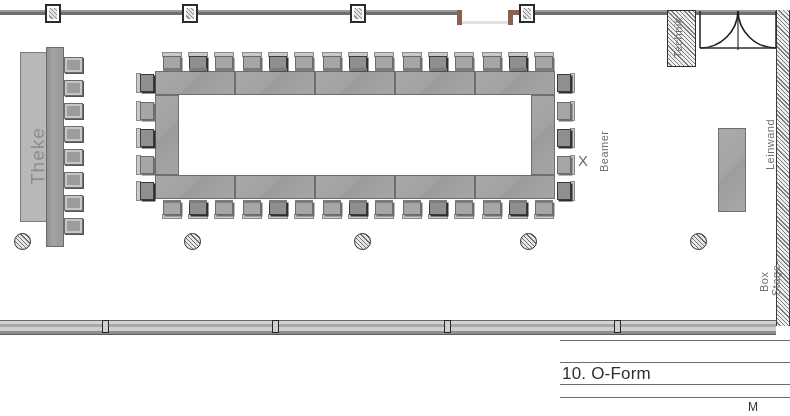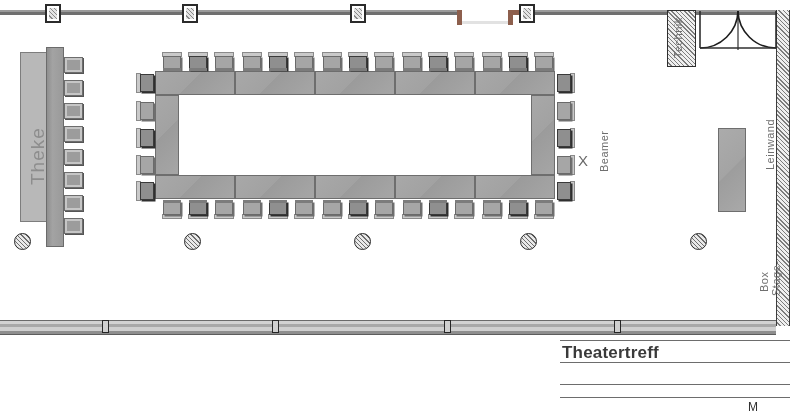--- a/index.html
+++ b/index.html
@@ -418,19 +418,19 @@
     </div>
   <div class="chair ch-l dark" style="left:556px;top:180px;">
       <span class="arm"></span>
       <span class="seat"></span>
     </div>
 
   <div class="vlabel" style="left:598px;top:172px;">Beamer</div>
   <div class="beamer-x" style="left:578px;top:152px;">X</div>
 
   <div class="abs tb-rule" style="left:560px;top:340px;width:230px;"></div>
-  <div class="tb-title" style="left:562px;top:343px;">Theatertreff</div>
   <div class="abs tb-rule" style="left:560px;top:362px;width:230px;"></div>
+  <div class="tb-sub" style="left:562px;top:364px;">10. O-Form</div>
   <div class="abs tb-rule" style="left:560px;top:384px;width:230px;"></div>
   <div class="abs tb-rule" style="left:560px;top:397px;width:230px;"></div>
   <div class="tb-scale" style="left:748px;top:400px;">M 1:100</div>
 
 </div>
 
 </body></html>

